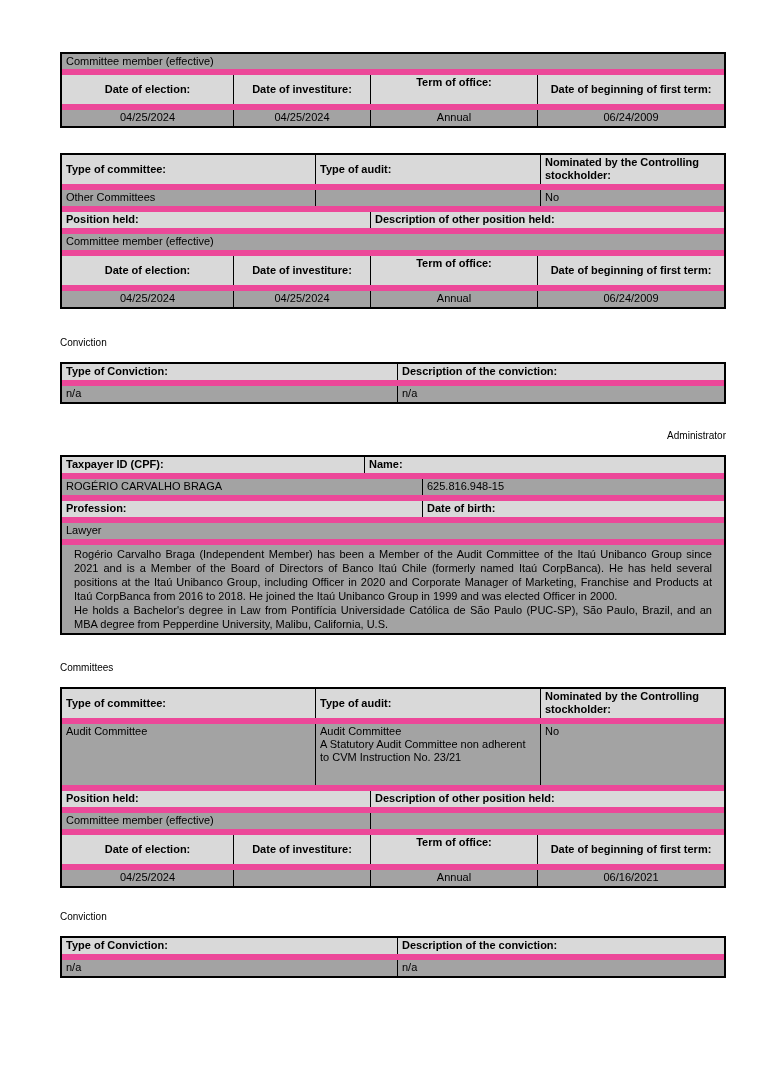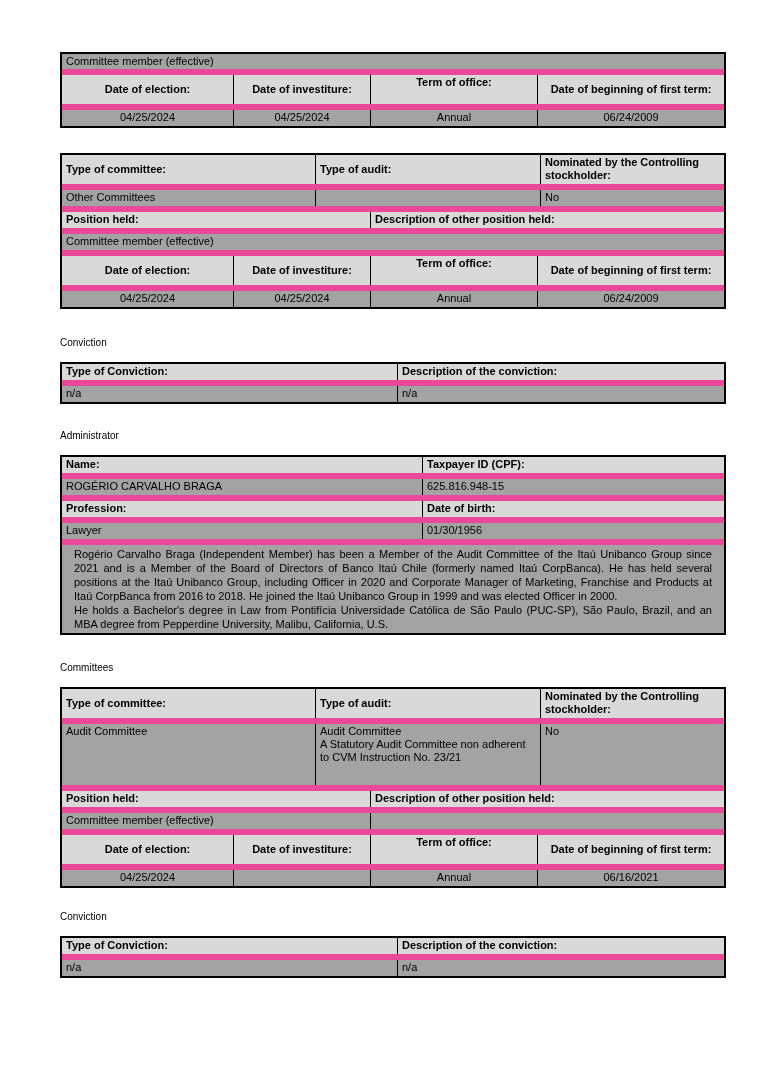--- a/index.html
+++ b/index.html
@@ -49,21 +49,21 @@
   .w335 { width: 335px; }
   .w360 { width: 360px; }
   .sec-heading {
     font-size: 10px;
     font-weight: normal;
     line-height: 13px;
   }
   .mt-t2 { margin-top: 25px; }
   .mt-head1 { margin-top: 27px; }
   .mt-tbl { margin-top: 13px; }
-  .mt-head2 { margin-top: 25px; }
+  .mt-head2 { margin-top: 25px; text-align: right; }
   .mt-head3 { margin-top: 26px; }
   .mt-head4 { margin-top: 22px; }
   .exp-cell {
     padding: 2px 12px;
     text-align: justify;
     line-height: 14px;
   }
   .exp-cell .para { text-align: justify; }
 </style>
 </head>
@@ -129,34 +129,33 @@
     </div>
     <div class="row">
       <div class="cell w335 h16">n/a</div>
       <div class="cell grow h16">n/a</div>
     </div>
   </div>
 
   <div class="sec-heading mt-head2">Administrator</div>
   <div class="tbl mt-tbl">
     <div class="row hdr">
+      <div class="cell grow h16">Taxpayer ID (CPF):</div>
       <div class="cell w360 h16">Name:</div>
-      <div class="cell grow h16">Taxpayer ID (CPF):</div>
     </div>
     <div class="row">
       <div class="cell w360 h16">ROGÉRIO CARVALHO BRAGA</div>
       <div class="cell grow h16">625.816.948-15</div>
     </div>
     <div class="row hdr">
       <div class="cell w360 h16">Profession:</div>
       <div class="cell grow h16">Date of birth:</div>
     </div>
     <div class="row">
       <div class="cell w360 h16">Lawyer</div>
-      <div class="cell grow h16">01/30/1956</div>
     </div>
     <div class="row">
       <div class="cell grow exp-cell">
         <div class="para">Rogério Carvalho Braga (Independent Member) has been a Member of the Audit Committee of the Itaú Unibanco Group since 2021 and is a Member of the Board of Directors of Banco Itaú Chile (formerly named Itaú CorpBanca). He has held several positions at the Itaú Unibanco Group, including Officer in 2020 and Corporate Manager of Marketing, Franchise and Products at Itaú CorpBanca from 2016 to 2018. He joined the Itaú Unibanco Group in 1999 and was elected Officer in 2000.</div>
         <div class="para">He holds a Bachelor's degree in Law from Pontifícia Universidade Católica de São Paulo (PUC-SP), São Paulo, Brazil, and an MBA degree from Pepperdine University, Malibu, California, U.S.</div>
       </div>
     </div>
   </div>
 
   <div class="sec-heading mt-head3">Committees</div>

